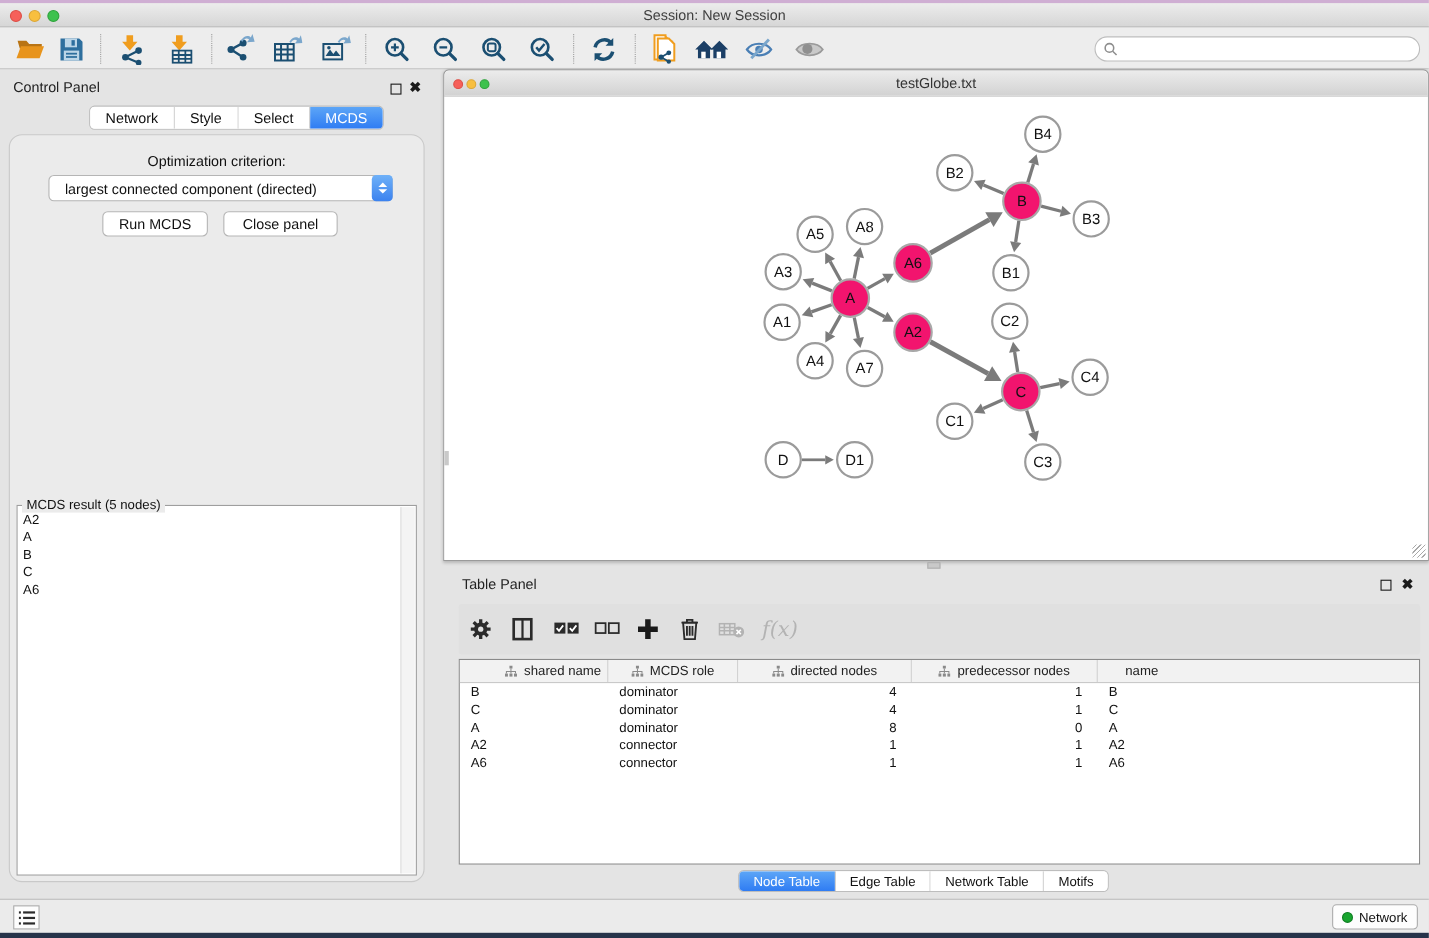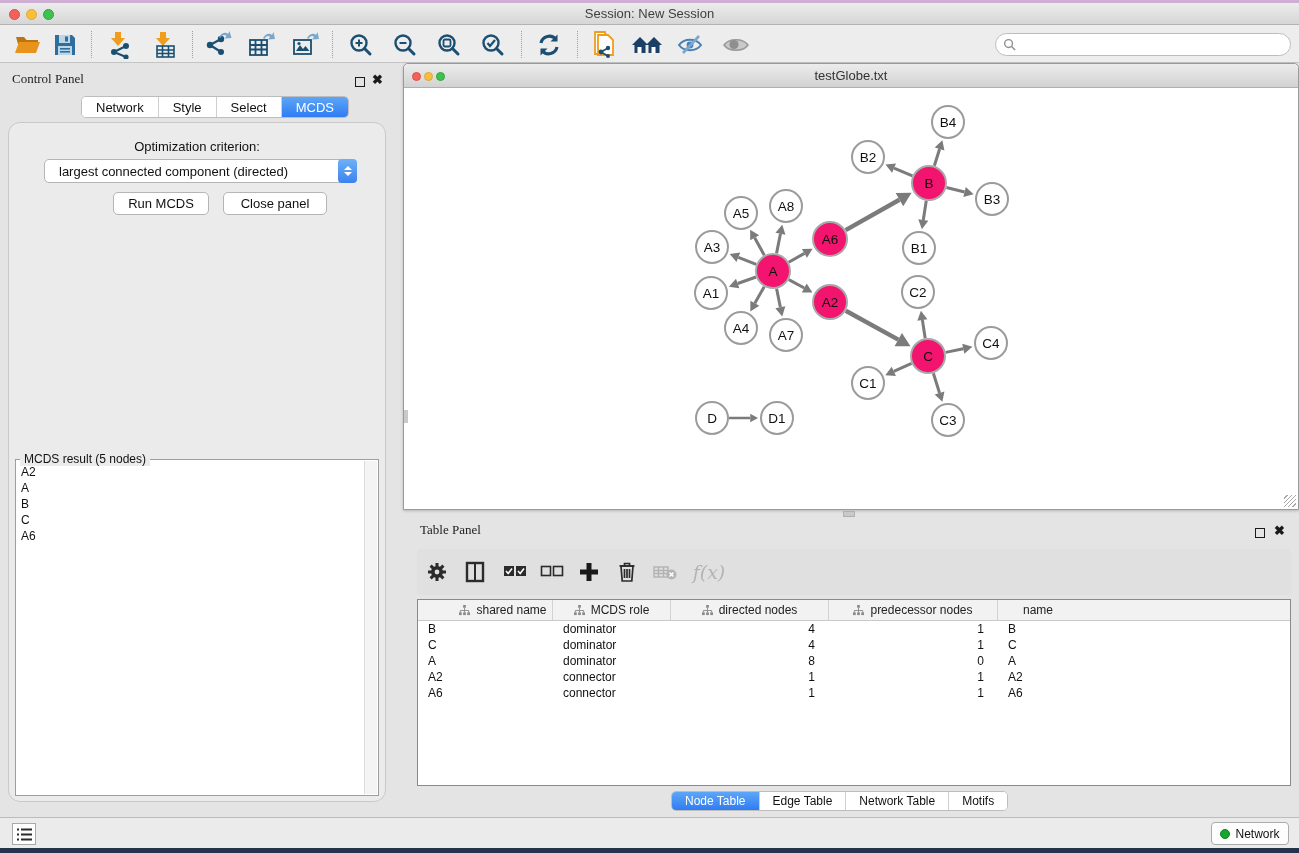--- a/index.html
+++ b/index.html
@@ -23,21 +23,21 @@
     background:#ededed; border-bottom:1px solid #c4c4c4; }
   .tbtn { position:absolute; top:5px; width:34px; height:30px; display:flex; align-items:center; justify-content:center; cursor:pointer; }
   .tsep { position:absolute; top:6px; width:0; height:27px; border-left:1px dotted #9e9e9e; }
   .searchbox { position:absolute; left:995px; top:8px; width:296px; height:23px;
     background:#fff; border:1px solid #bdbdbd; border-radius:12px;
     display:flex; align-items:center; padding-left:7px; gap:4px; }
   .searchbox input { border:none; outline:none; flex:1; font-size:12px; background:transparent; height:18px; font-family:"Liberation Sans",sans-serif; }
 
   
   .control-panel { position:absolute; left:4px; top:66px; width:387px; height:746px; }
-  .panel-titlerow { position:relative; height:26px; display:flex; align-items:center;font-family:Liberation Serif, serif; }
+  .panel-titlerow { position:relative; height:26px; display:flex; align-items:center; }
   .panel-titlerow .ptitle { font-size:13px; color:#222; padding-left:8px; }
   .float-glyph { width:10px; height:10px; border:1.6px solid #1a1a1a; display:inline-block; }
   .close-glyph { font-size:13px; font-weight:bold; color:#1a1a1a; line-height:10px; }
   .panel-ctl { position:absolute; top:7px; cursor:pointer; }
 
   .cp-tabs { position:absolute; left:77px; top:30px; display:flex; border:1px solid #bdbdbd; border-radius:5px; overflow:hidden; background:#fff; height:22px; }
   .cp-tab { padding:0 14px; font-size:13px; display:flex; align-items:center; background:#fff; border-right:1px solid #cfcfcf; cursor:pointer; color:#111;text-align:center; }
   .cp-tab:last-child { border-right:none; }
   .cp-tab.active { background:linear-gradient(#5da6f7,#2f7cf3); color:#fff; }
 
@@ -46,21 +46,21 @@
   .opt-label { position:absolute; left:0; top:16px; width:100%; text-align:center; font-size:13px; color:#111; }
   .combo { position:absolute; left:35px; top:36px; width:313px; height:24px; background:#fff;
     border:1px solid #b5b5b5; border-radius:5px; display:flex; align-items:center; cursor:pointer; }
   .combo .cval { flex:1; font-size:13px; padding-left:14px; color:#111; }
   .combo .stepper { width:19px; height:24px; margin-right:-1px; border-radius:4px;
     background:linear-gradient(#6fb1f8,#3b82ef); display:flex; flex-direction:column; align-items:center; justify-content:center; gap:2px; }
   .combo .stepper span { width:0; height:0; border-left:4px solid transparent; border-right:4px solid transparent; }
   .combo .stepper .up { border-bottom:4px solid #fff; }
   .combo .stepper .dn { border-top:4px solid #fff; }
   .cp-btn { position:absolute; top:69px; height:23px; background:#fff; border:1px solid #b5b5b5; border-radius:5px;
-    font-size:13px; color:#111; display:flex; align-items:center; justify-content:center; cursor:pointer; font-family:"Liberation Sans",sans-serif;margin-left:20px; }
+    font-size:13px; color:#111; display:flex; align-items:center; justify-content:center; cursor:pointer; font-family:"Liberation Sans",sans-serif; }
 
   .mcds-fieldset { position:absolute; left:6px; top:336px; width:364px; height:337px;
     border:1px solid #9e9e9e; background:#fff; }
   .mcds-legend { position:absolute; left:4px; top:-8px; background:#ebebeb; padding:0 4px; font-size:12px; color:#111; }
   .mcds-list { position:absolute; left:1px; top:4px; right:15px; bottom:1px; overflow:hidden; }
   .mcds-item { font-size:12px; line-height:16px; padding-left:4px; color:#111; }
   .mcds-scroll { position:absolute; top:1px; right:1px; width:13px; bottom:1px; background:#f4f4f4; border-left:1px solid #ddd; }
 
   
   .net-window { position:absolute; left:403px; top:63px; width:896px; height:447px;

